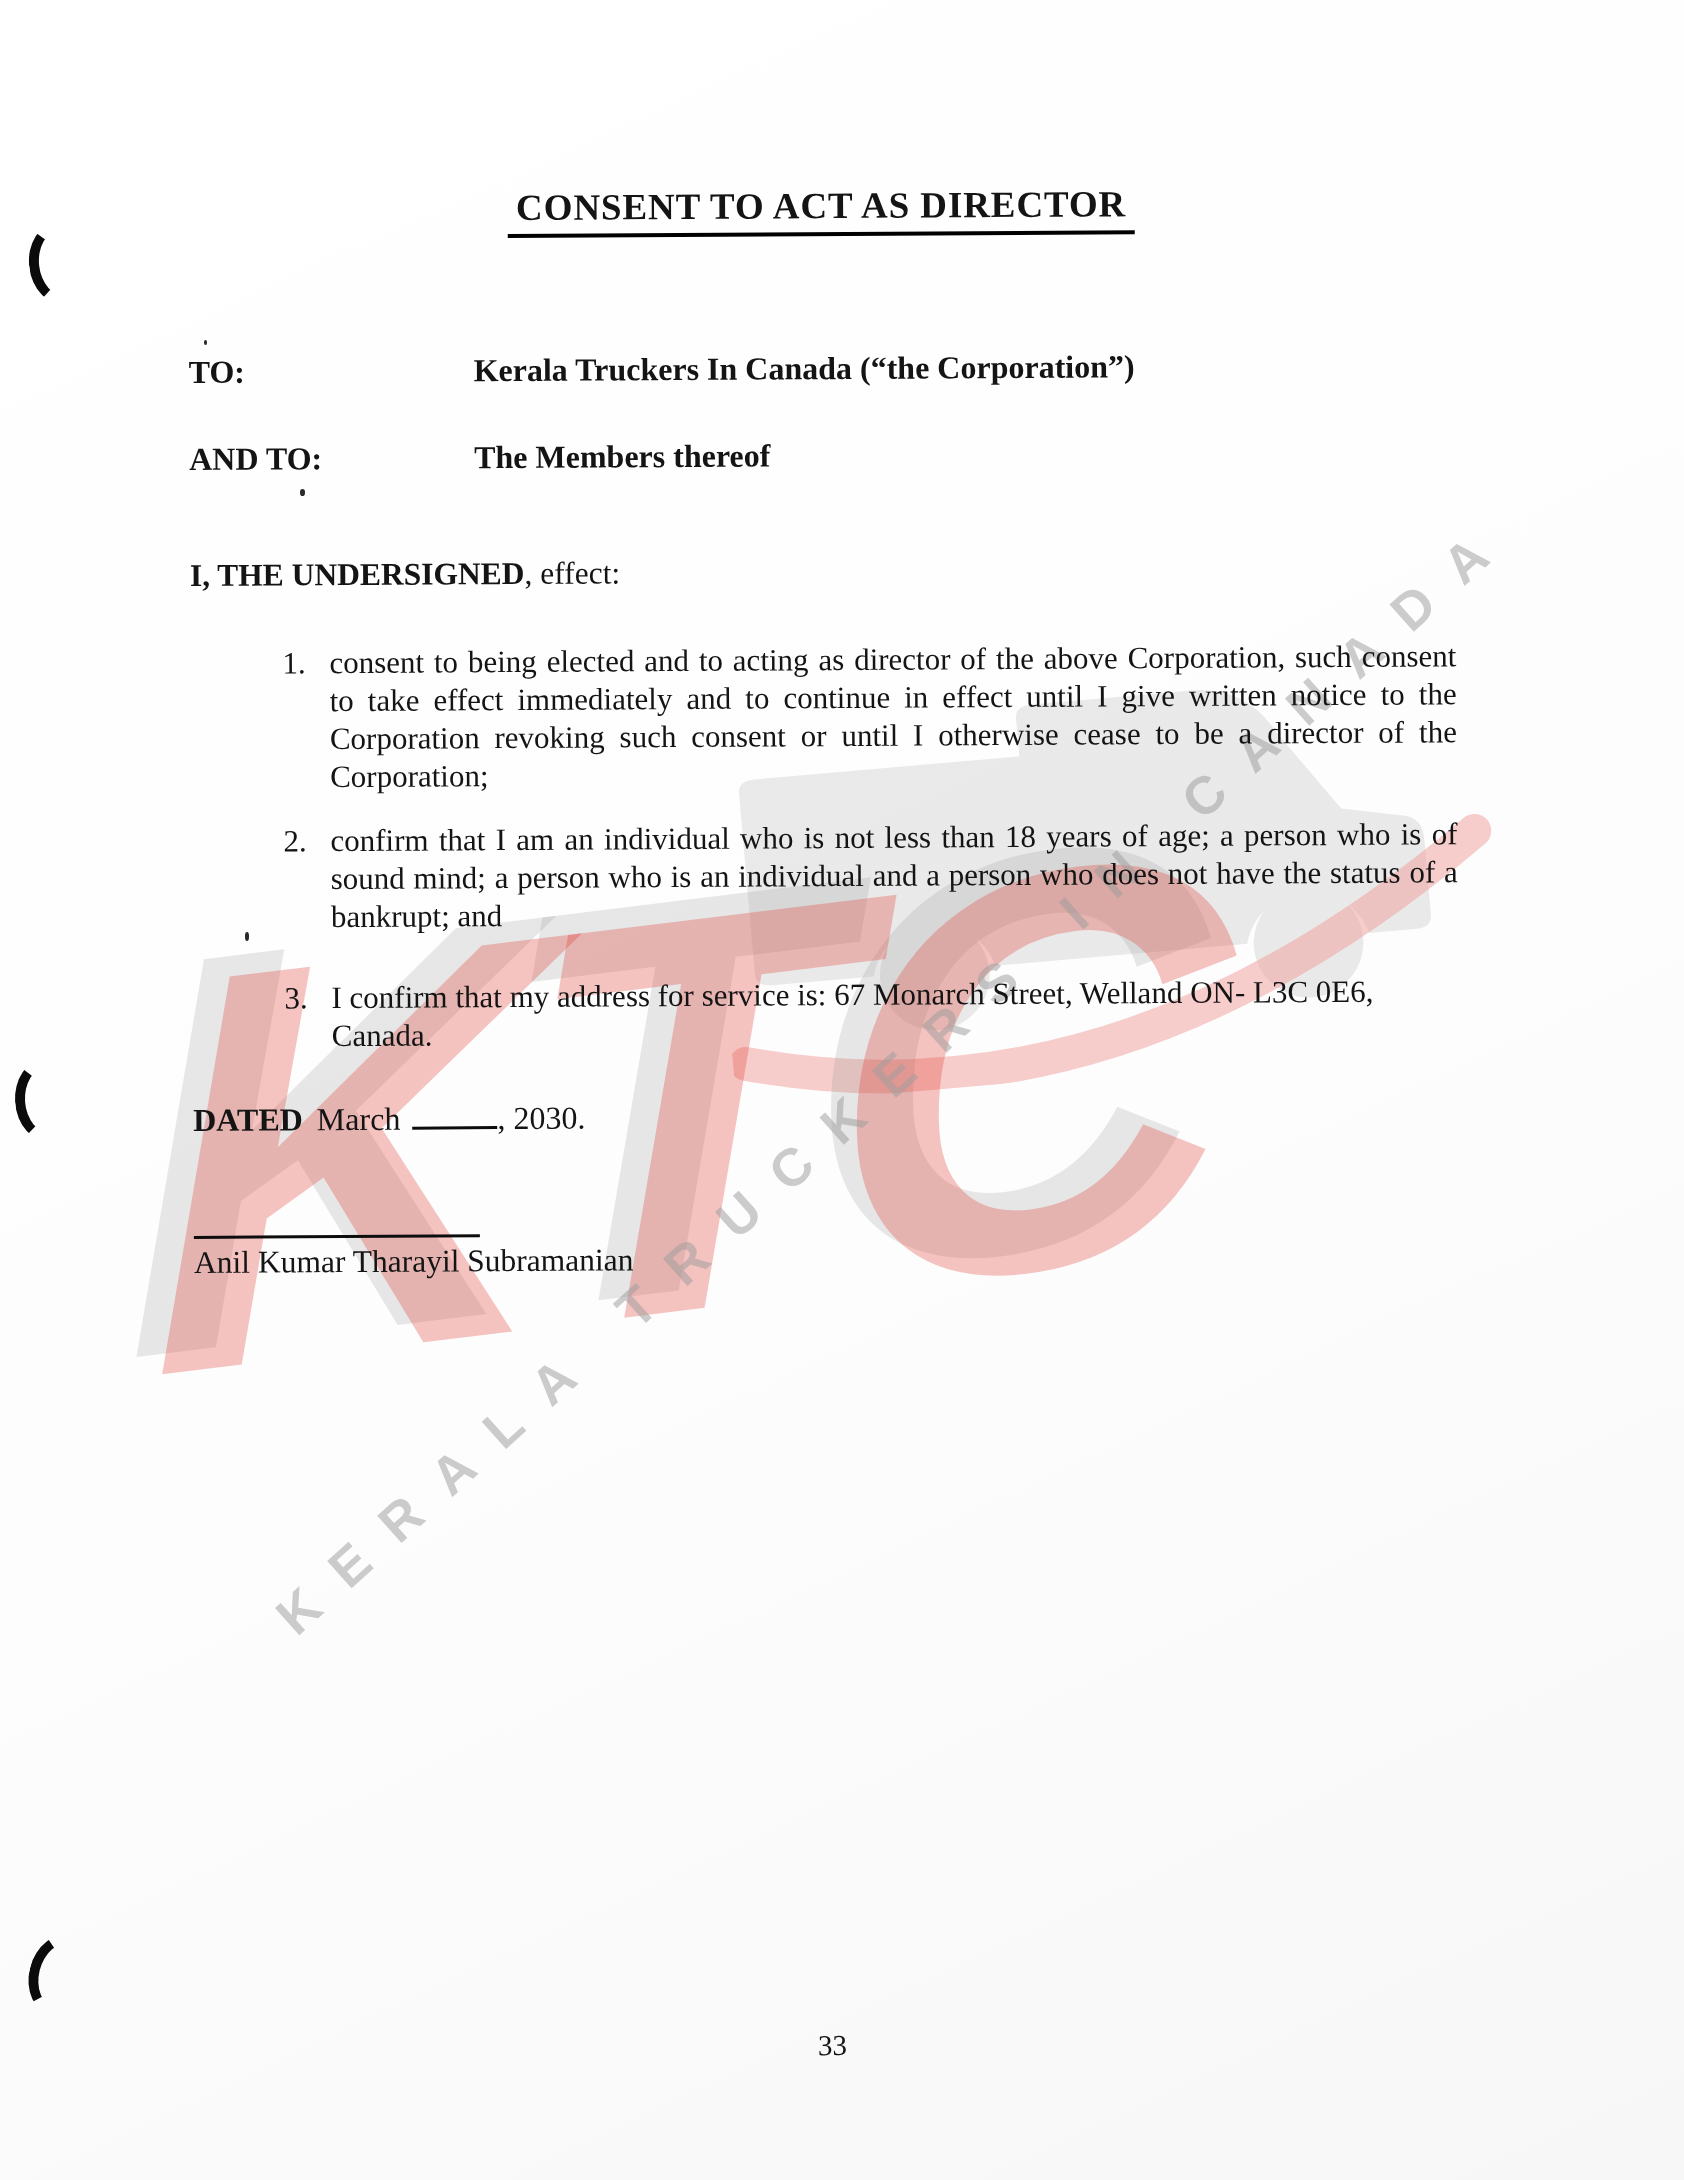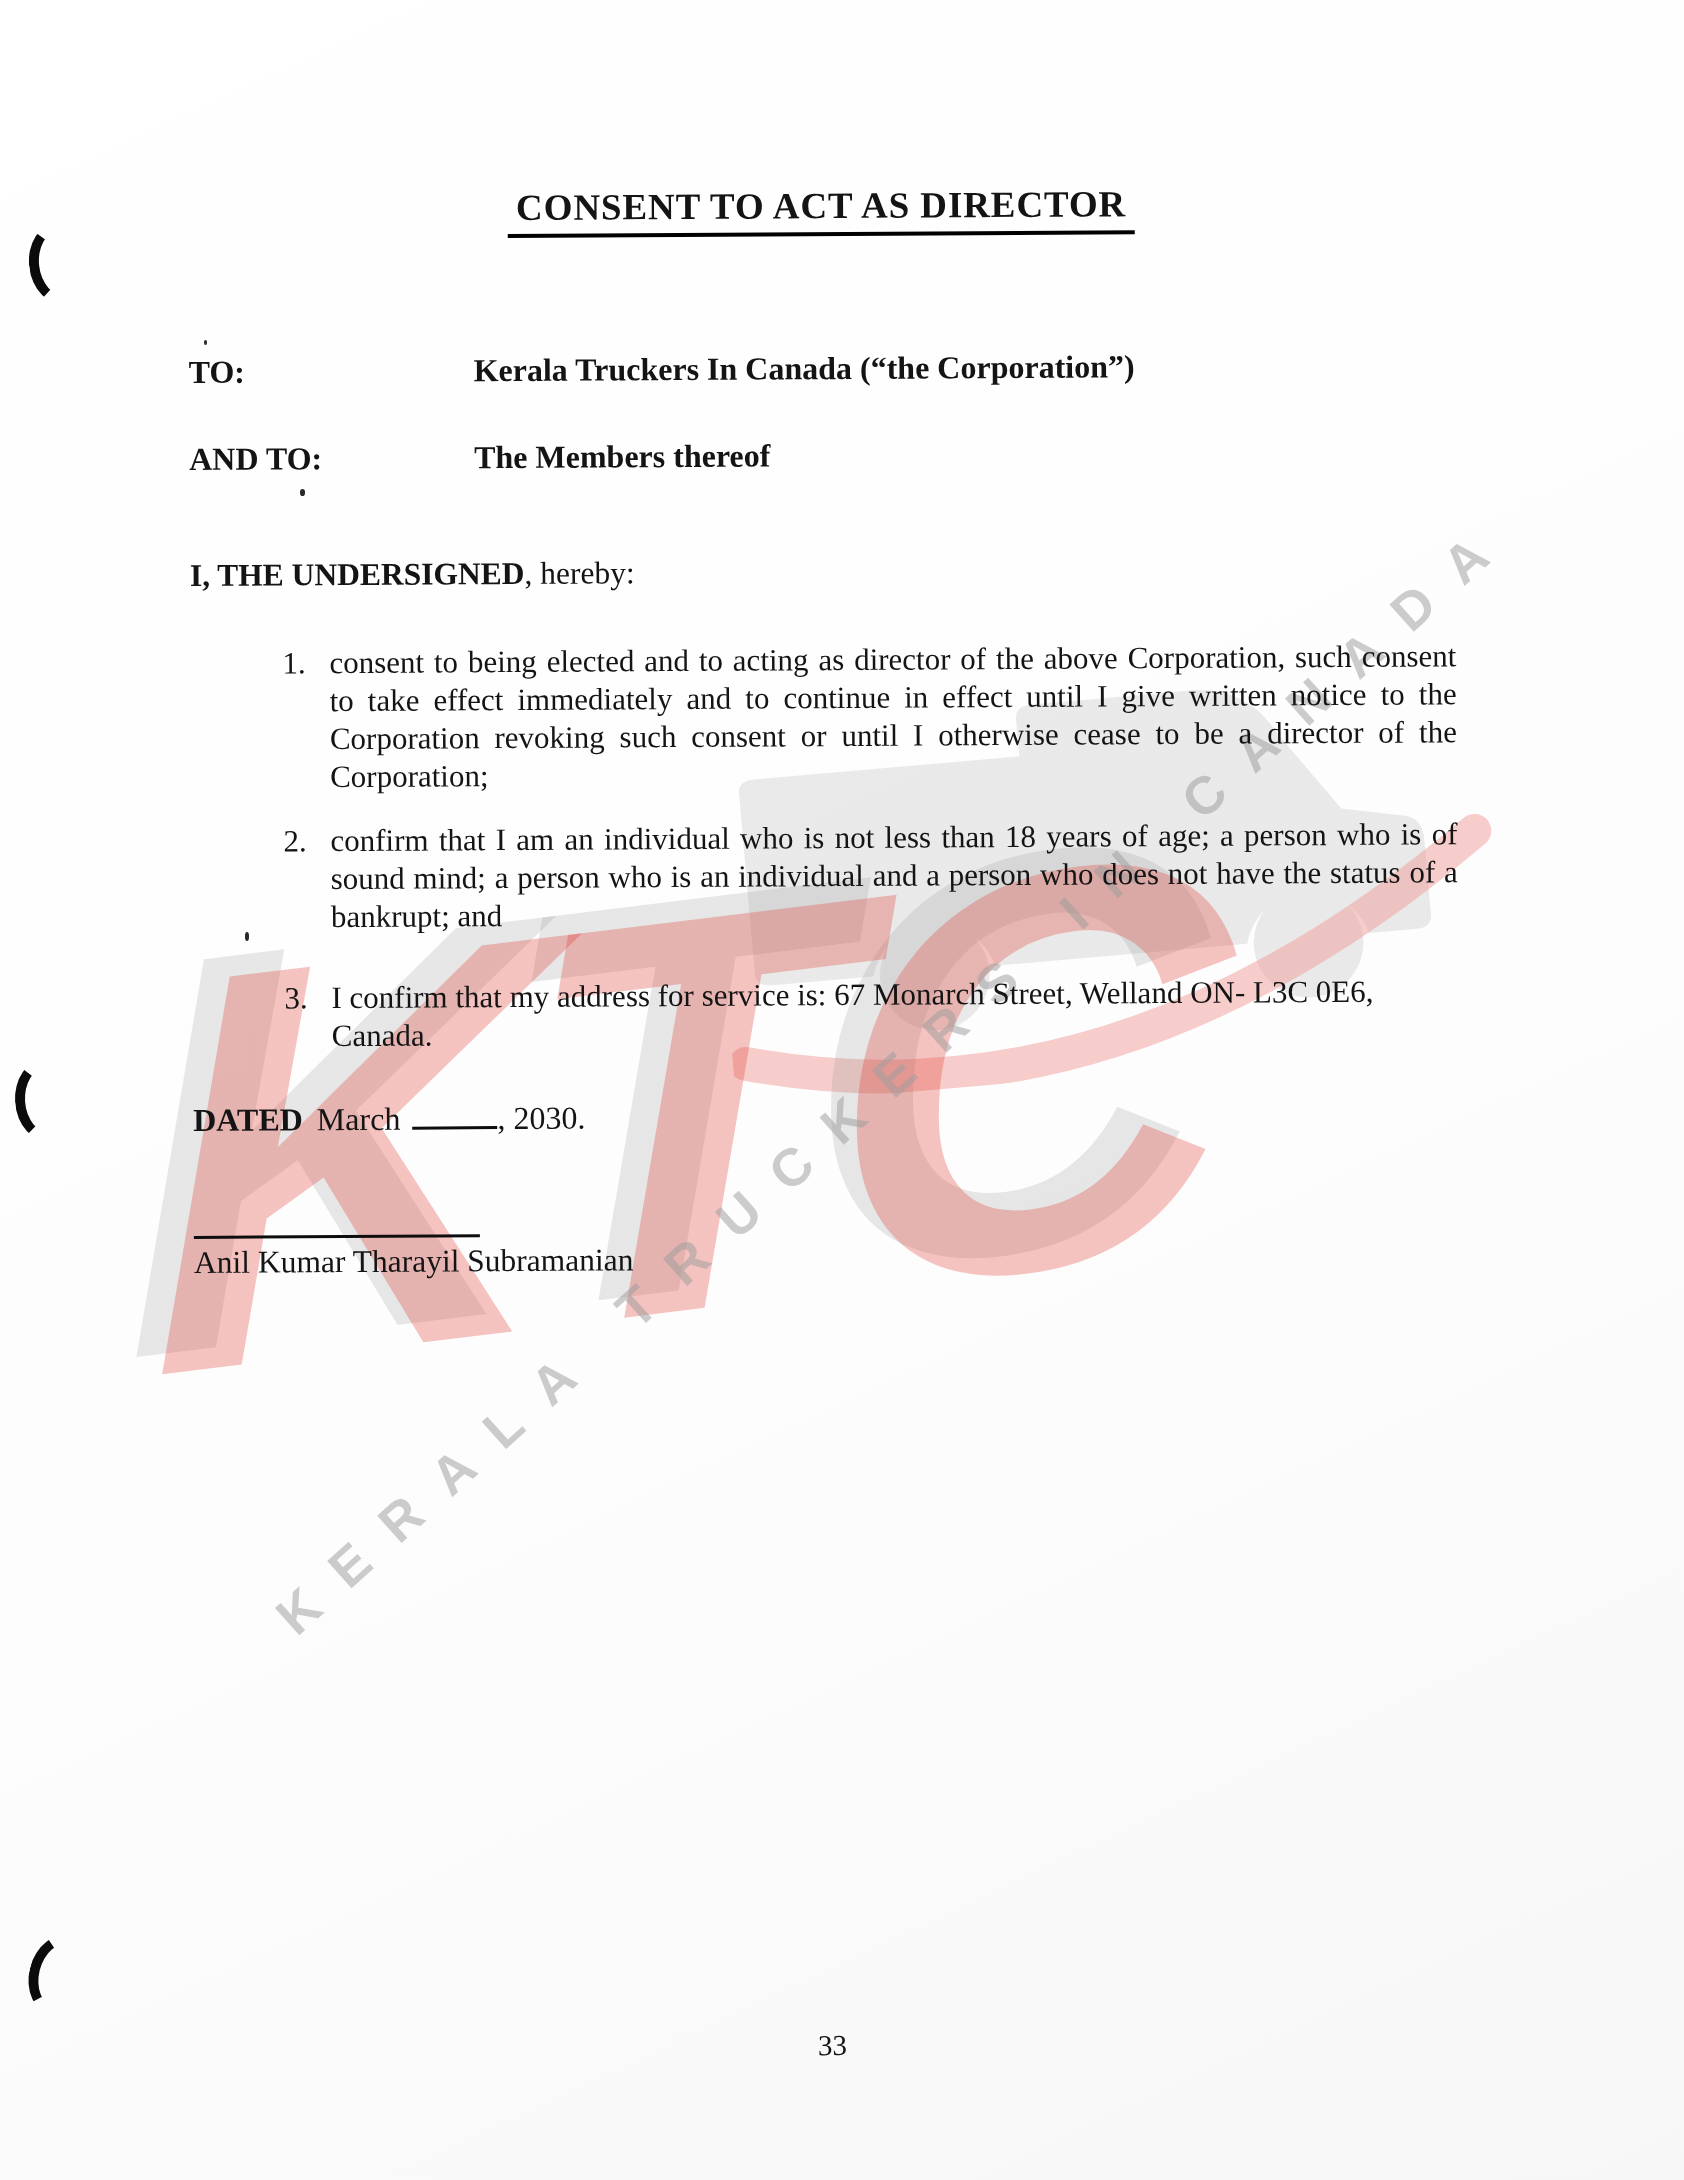--- a/index.html
+++ b/index.html
@@ -143,21 +143,21 @@
       <span class="lbl">TO:</span>
       <span class="val">Kerala Truckers In Canada (“the Corporation”)</span>
     </div>
 
     <div class="block addr-row row-andto">
       <span class="lbl">AND TO:</span>
       <span class="val">The Members thereof</span>
     </div>
 
     <div class="block intro">
-      <span class="b">I, THE UNDERSIGNED</span><span>, hereby:</span>
+      <span class="b">I, THE UNDERSIGNED</span><span>, effect:</span>
     </div>
 
     <div class="block list-item item-1">
       <span class="num">1.</span>
       <span class="txt">consent to being elected and to acting as director of the above Corporation, such consent to take effect immediately and to continue in effect until I give written notice to the Corporation revoking such consent or until I otherwise cease to be a director of the Corporation;</span>
     </div>
 
     <div class="block list-item item-2">
       <span class="num">2.</span>
       <span class="txt">confirm that I am an individual who is not less than 18 years of age; a person who is of sound mind; a person who is an individual and a person who does not have the status of a bankrupt; and</span>

